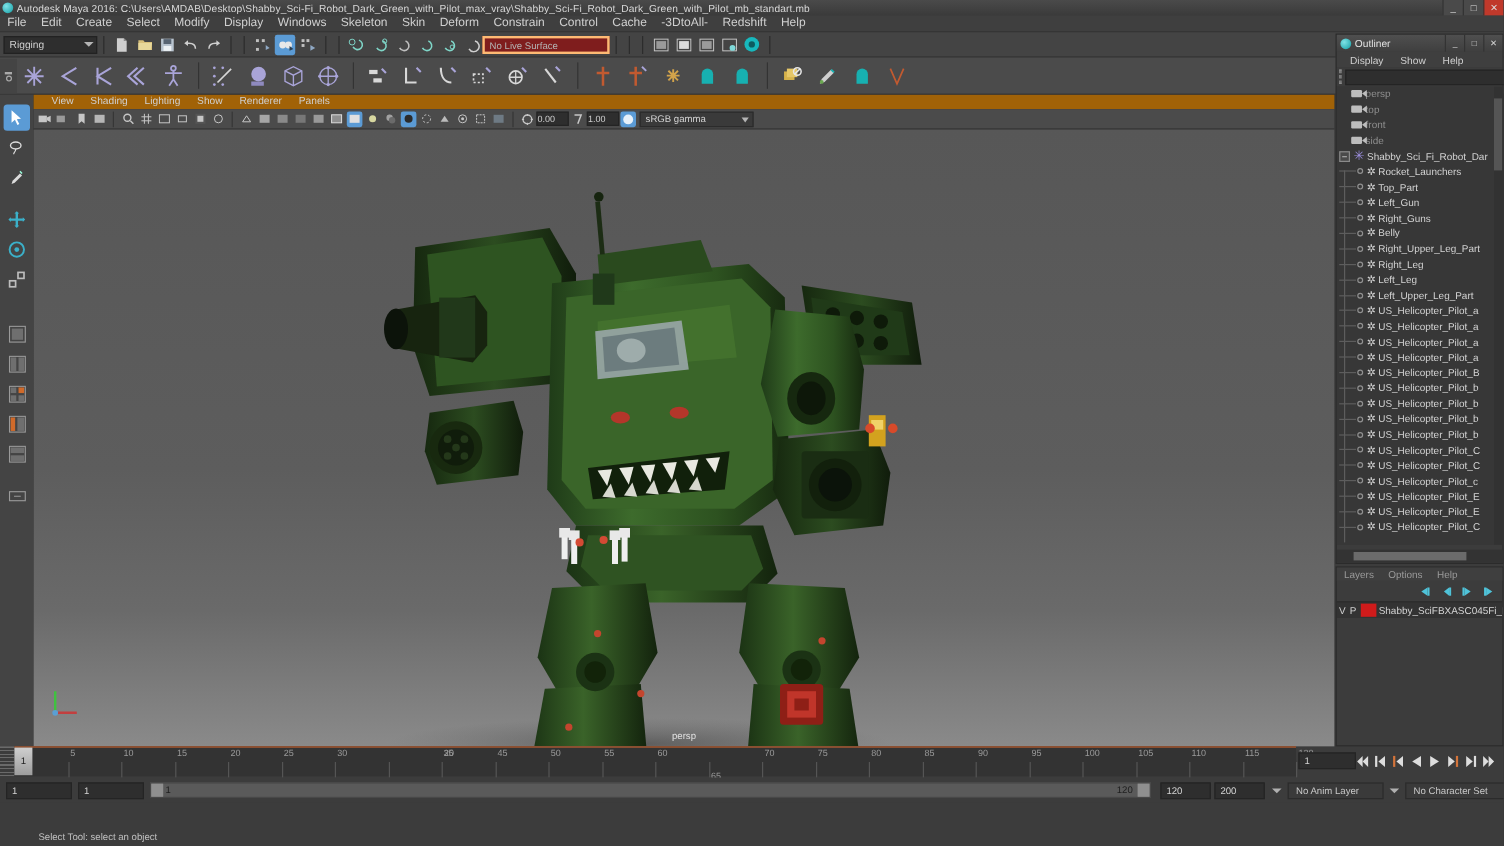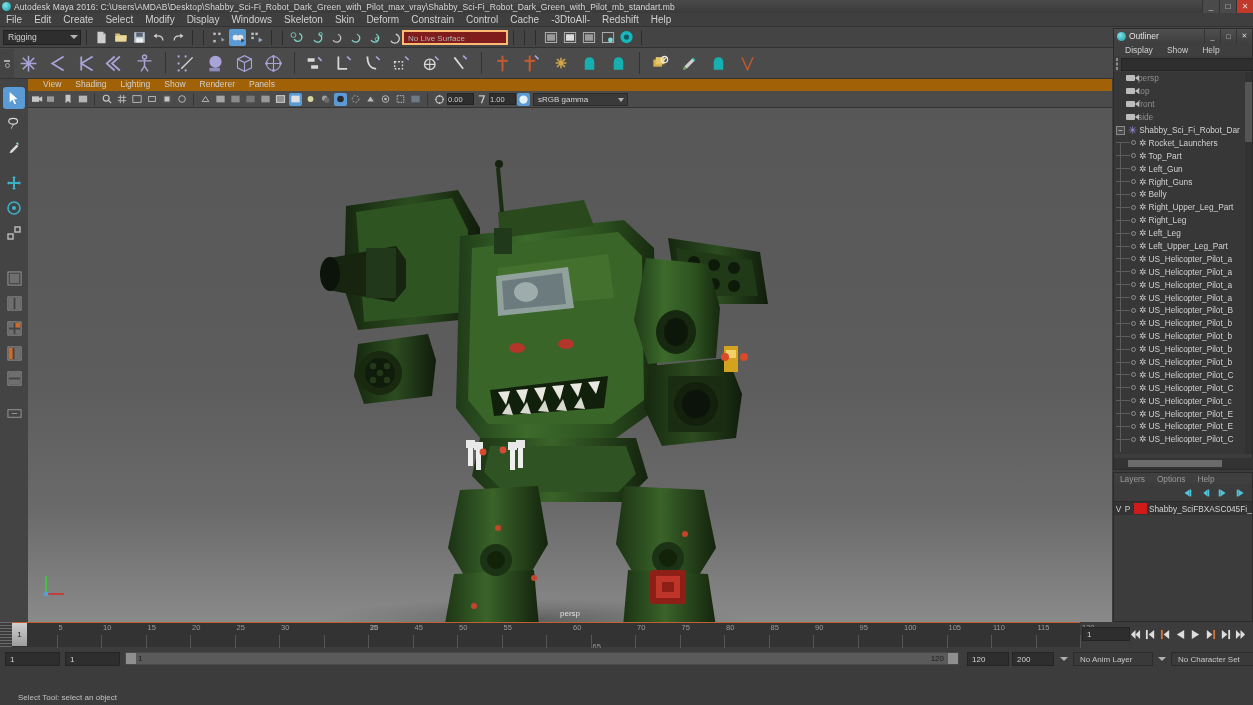--- a/index.html
+++ b/index.html
@@ -167,21 +167,21 @@
   .melrow { position:absolute; left:0; top:670px; width:1253px; height:18px; background:#444;
      display:flex; align-items:center; }
   .mellabel { width:40px; font-size:8.5px; color:#d0d0d0; padding-left:12px; }
   .melinput { width:318px; height:14px; background:#2e2e2e; border:1px solid #242424; }
   .meloutput { flex:1; height:14px; background:#3c3c3c; border:1px solid #333; margin-left:3px;}
   .melbtn { width:12px;height:12px; margin:0 4px; background:#5a5a5a;}
 
   
   .helpline { position:absolute; left:0; top:690px; width:1253px; height:15px; background:#3c3c3c;
      display:flex; align-items:center; }
-  .helpline .ht { font-size:8px; color:#c0c0c0; padding-left:18px; }
+  .helpline .ht { font-size:8px; color:#c0c0c0; padding-left:18px;margin-left:14px; }
 
   
   .robot { position:absolute; left:0; top:0; width:1084px; height:514px; }
 </style>
 </head>
 <body>
 
 <div class="app">
 
   <div class="titlebar">
@@ -1206,21 +1206,21 @@
         <div class="tlnum" style="left: 313.5px; margin-left: 44px;">35</div>
         <div class="tltick" style="left: 356px;"></div>
         <div class="tlnum" style="left: 358px;">20</div>
         <div class="tltick" style="left: 400.5px;"></div>
         <div class="tlnum" style="left: 402.5px;">45</div>
         <div class="tltick" style="left: 445px;"></div>
         <div class="tlnum" style="left: 447px;">50</div>
         <div class="tltick" style="left: 489.5px;"></div>
         <div class="tlnum" style="left: 491.5px;">55</div>
         <div class="tltick" style="left: 534px;"></div>
-        <div class="tlnum" style="left: 536px; margin-left: 25px;">60</div>
+        <div class="tlnum" style="left: 536px;">60</div>
         <div class="tltick" style="left: 578.5px;"></div>
         <div class="tlnum" style="left: 580.5px; margin-top: 19px;">65</div>
         <div class="tltick" style="left: 623px;"></div>
         <div class="tlnum" style="left: 625px;">70</div>
         <div class="tltick" style="left: 667.5px;"></div>
         <div class="tlnum" style="left: 669.5px;">75</div>
         <div class="tltick" style="left: 712px;"></div>
         <div class="tlnum" style="left: 714px;">80</div>
         <div class="tltick" style="left: 756.5px;"></div>
         <div class="tlnum" style="left: 758.5px;">85</div>

